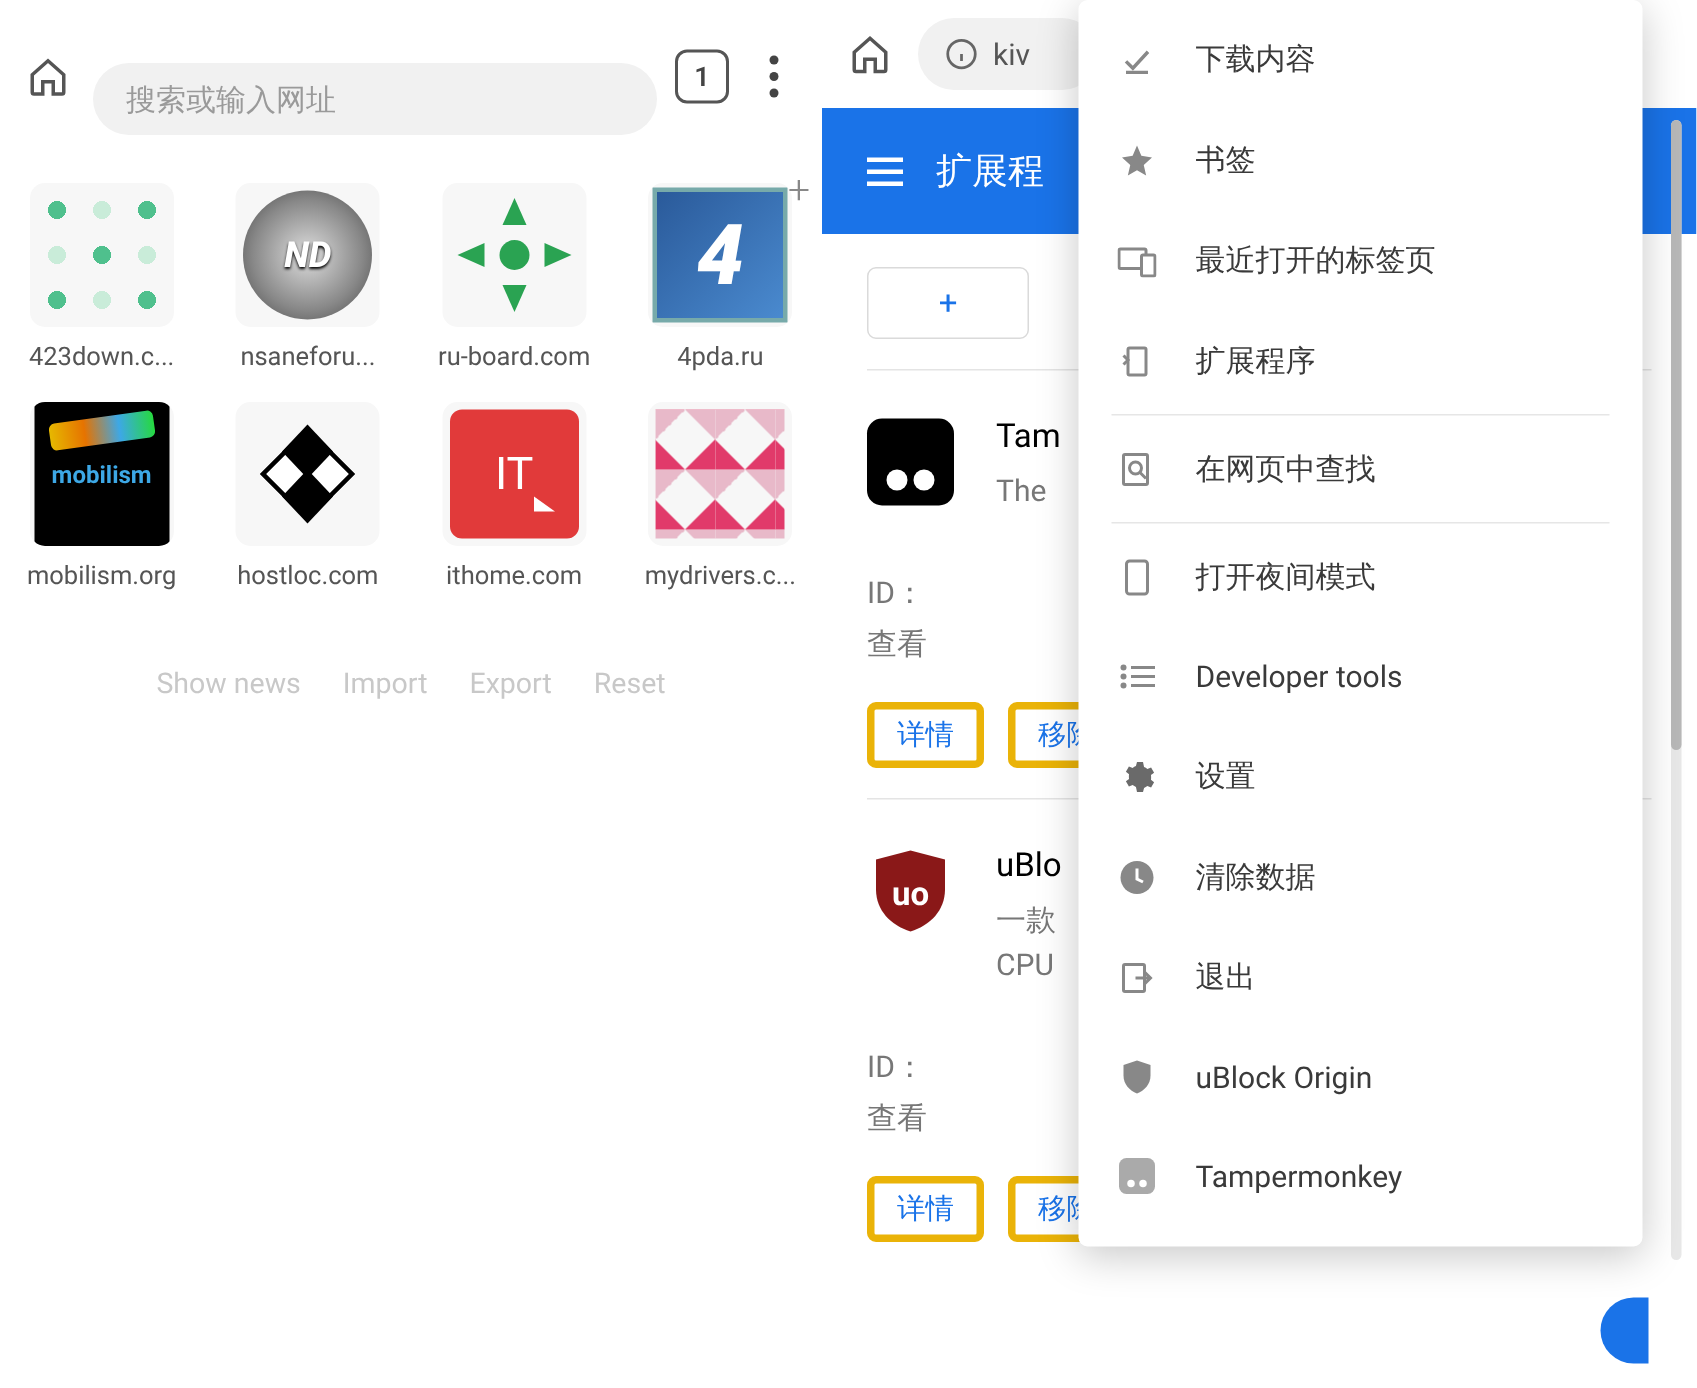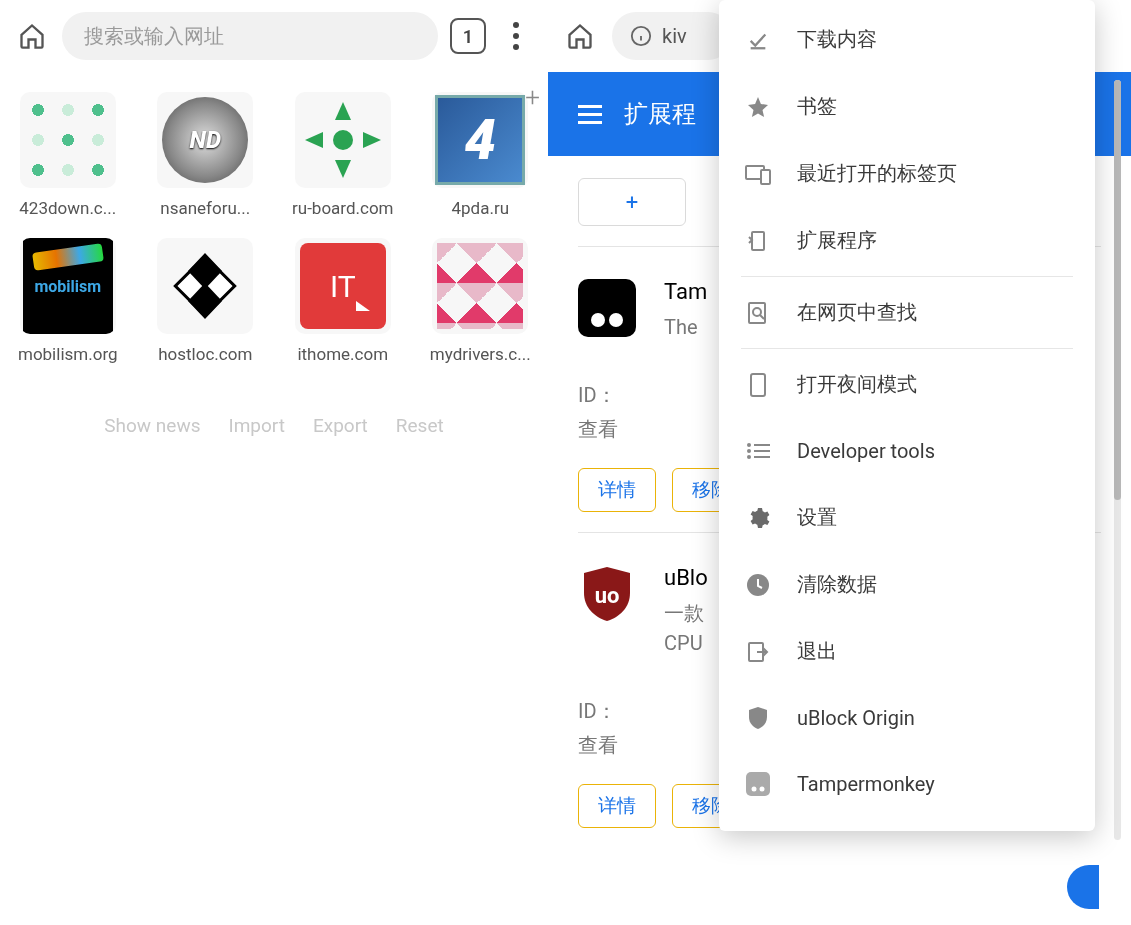--- a/index.html
+++ b/index.html
@@ -3,21 +3,21 @@
 <meta charset="utf-8">
 <style>
 * { margin:0; padding:0; box-sizing:border-box; }
 body { font-family:-apple-system,BlinkMacSystemFont,"Segoe UI",Roboto,sans-serif; background:#fff; width:1131px; height:925px; overflow:hidden; position:relative; }
 
 
 .left-panel { position:absolute; top:0; left:0; width:548px; height:925px; background:#fff; }
 
 .left-topbar { display:flex; align-items:center; padding:12px 14px; gap:12px; }
 .home-btn { width:36px; height:36px; display:flex; align-items:center; justify-content:center; cursor:pointer; }
-.search-pill { flex:1; height:48px; background:#f1f1f1; border-radius:24px; display:flex; align-items:center; padding:0 22px; color:#9a9a9a; font-size:20px; }
+.search-pill { flex:1; height:48px; background:#f1f1f1; border-radius:24px; display:flex; align-items:center; padding:0 22px; color:#9a9a9a; font-size:20px;margin-top:30px; }
 .tab-count { width:36px; height:36px; border:2.5px solid #555; border-radius:8px; display:flex; align-items:center; justify-content:center; font-size:18px; font-weight:600; color:#444; cursor:pointer; }
 .dots-btn { width:36px; height:36px; display:flex; align-items:center; justify-content:center; cursor:pointer; flex-direction:column; gap:5px; }
 .dots-btn span { width:6px; height:6px; background:#444; border-radius:50%; }
 
 .tiles { padding:20px 4px 0 4px; display:grid; grid-template-columns:repeat(4,1fr); gap:20px 10px; }
 .tile { display:flex; flex-direction:column; align-items:center; gap:10px; cursor:pointer; position:relative; }
 .tile-icon { width:96px; height:96px; border-radius:10px; background:#f7f7f7; display:flex; align-items:center; justify-content:center; overflow:hidden; }
 .tile-label { font-size:17px; color:#555; text-align:center; max-width:120px; white-space:nowrap; overflow:hidden; text-overflow:ellipsis; }
 .plus-badge { position:absolute; top:-10px; right:4px; font-size:26px; color:#888; font-weight:300; }
 
@@ -72,21 +72,21 @@
 .ext-head { display:flex; gap:28px; align-items:flex-start; }
 .ext-icon { width:58px; height:58px; border-radius:10px; flex-shrink:0; }
 .ext-icon.tm { background:#000; display:flex; align-items:flex-end; justify-content:center; padding-bottom:10px; }
 .ext-icon.tm::before { content:""; width:14px; height:14px; background:#fff; border-radius:50%; margin-right:4px; }
 .ext-icon.tm::after { content:""; width:14px; height:14px; background:#fff; border-radius:50%; }
 .ext-icon.ub { background:none; display:flex; align-items:center; justify-content:center; }
 .ext-title { font-size:22px; color:#000000; margin-bottom:8px; }
 .ext-desc { font-size:20px; color:#777; line-height:1.5; }
 .ext-meta { font-size:20px; color:#777; margin-top:36px; line-height:1.7; }
 .ext-actions { display:flex; gap:16px; margin-top:22px; }
-.ext-btn { width:78px; height:44px; border:1px solid #eab308; border-radius:6px; background:#fff; color:#1a73e8; font-size:19px; display:flex; align-items:center; justify-content:center; cursor:pointer; }
+.ext-btn { width:78px; height:44px; border:5px solid #eab308; border-radius:6px; background:#fff; color:#1a73e8; font-size:19px; display:flex; align-items:center; justify-content:center; cursor:pointer; }
 
 
 .dropdown { position:absolute; top:0; right:36px; width:376px; background:#fff; border-radius:6px; box-shadow:0 6px 28px rgba(0,0,0,.22); padding:6px 0 14px 0; z-index:100;margin-left:17px; }
 .menu-item { display:flex; align-items:center; gap:26px; padding:20px 26px; font-size:20px; color:#3a3a3a; cursor:pointer; }
 .menu-icon { width:26px; height:26px; display:flex; align-items:center; justify-content:center; color:#6a6a6a; flex-shrink:0; }
 .menu-divider { height:1px; background:#e6e6e6; margin:2px 22px; }
 
 .scrollbar-fake { position:absolute; right:10px; top:80px; width:7px; height:760px; background:#e8e8e8; border-radius:4px; }
 .scrollbar-fake::after{content:"";position:absolute;top:0;left:0;right:0;height:420px;background:#b8b8b8;border-radius:4px;}
 

